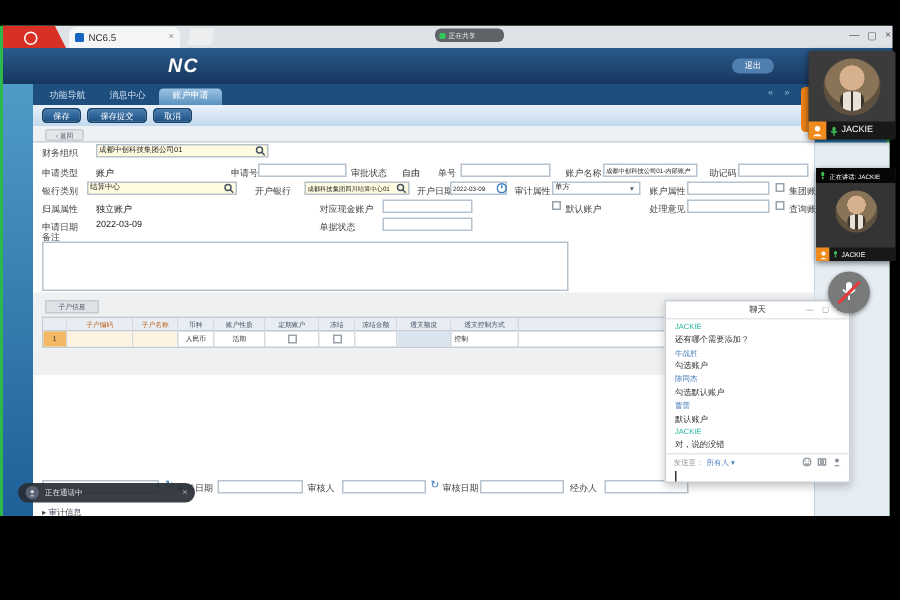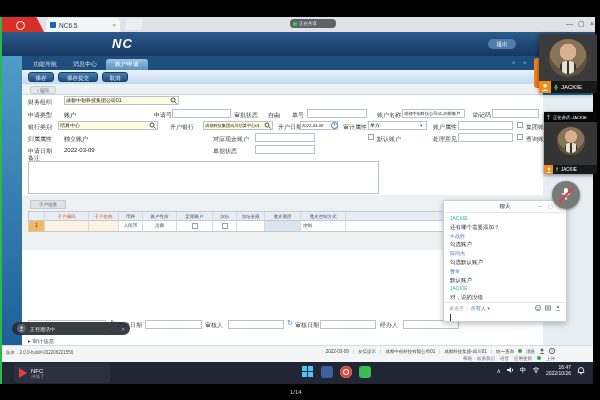--- a/index.html
+++ b/index.html
@@ -1,16 +1,16 @@
 <!DOCTYPE html>
 <html><head>
 <meta charset="utf-8">
 <style>
   html,body{margin:0;padding:0;background:#000;}
-  #stage{position:relative;width:600px;height:400px;background:#000;overflow:hidden;
+  #stage{position:relative;width:600px;height:344px;background:#000;overflow:hidden;
          font-family:"Liberation Sans",sans-serif;}
   
   #desktop{position:absolute;left:0;top:17px;width:593px;height:367px;
            background:linear-gradient(150deg,#2f86b8,#1b5c95);
            border:2px solid #2db84d;box-sizing:border-box;z-index:1;}
   
   .tabbar{position:absolute;left:2px;top:17px;width:593px;height:15px;background:#dfe2e6;z-index:2;}
   .redcorner{position:absolute;left:0;top:0;width:42px;height:15px;background:#d93025;
              clip-path:polygon(0 0,82% 0,100% 100%,0 100%);}
   .reddot{position:absolute;left:14px;top:4px;width:7px;height:7px;border:1.5px solid #fff;border-radius:50%;}

